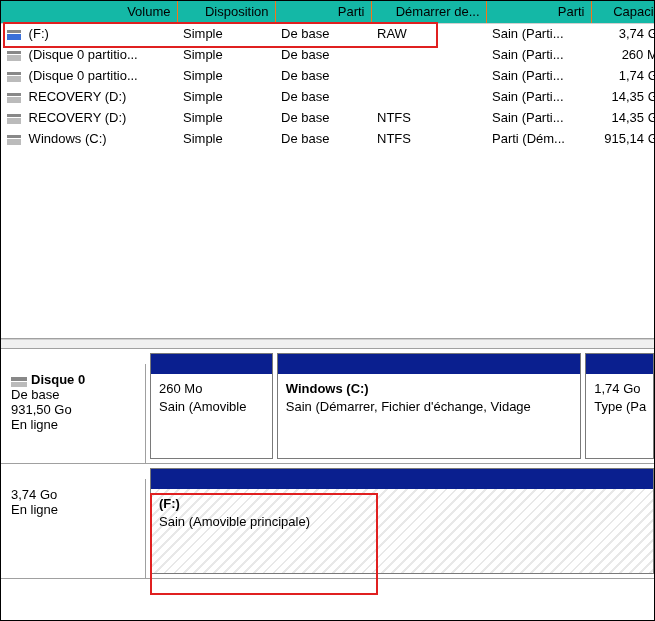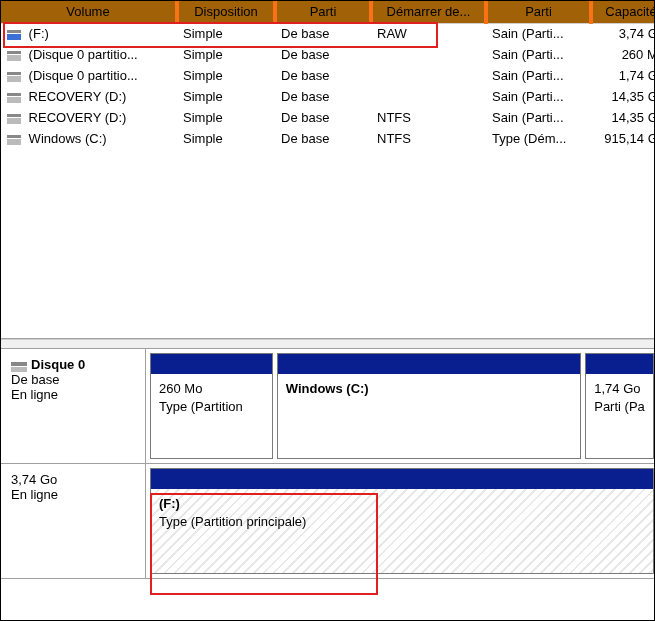--- a/index.html
+++ b/index.html
@@ -18,25 +18,25 @@
     height: 338px;
     overflow: hidden;
     border-bottom: 1px solid #a0a0a0;
   }
   table.volume-table {
     border-collapse: collapse;
     width: 100%;
     table-layout: fixed;
   }
   table.volume-table th {
-    text-align: center;
+    text-align: right;
     font-weight: normal;
     padding: 3px 6px 3px 6px;
-    background: #a16207;
-    border-right: 4px solid #f97316;
+    background: #14b8a6;
+    border-right: 1px solid #f97316;
     border-bottom: 1px solid #d0d0d0;
     white-space: nowrap;
     overflow: hidden;
     text-overflow: ellipsis;
     height: 22px;
   }
   table.volume-table td {
     padding: 1px 6px;
     white-space: nowrap;
     overflow: hidden;
@@ -84,20 +84,21 @@
   .disk-row {
     display: flex;
     border-bottom: 1px solid #a0a0a0;
     min-height: 115px;
   }
   .disk-info {
     width: 145px;
     padding: 8px 8px 8px 10px;
     border-right: 1px solid #a0a0a0;
     flex-shrink: 0;
+    margin-top: 15px;
   }
   .disk-info .disk-name {
     font-weight: bold;
   }
   .disk-icon {
     display: inline-block;
     width: 16px;
     height: 12px;
     vertical-align: middle;
     margin-right: 4px;
@@ -225,73 +226,75 @@
             <td>De base</td>
             <td>NTFS</td>
             <td>Sain (Parti...</td>
             <td style="text-align: right;">14,35 Go</td>
           </tr>
           <tr>
             <td><span class="vol-icon"></span><span> Windows (C:)</span></td>
             <td>Simple</td>
             <td>De base</td>
             <td>NTFS</td>
-            <td>Type (Dém...</td>
+            <td>Parti (Dém...</td>
             <td style="text-align: right;">915,14 Go</td>
           </tr>
         </tbody>
   </table>
 </div>
 
 <div class="highlight-red-row" style="left:2px; top:21px; width:435px; height:26px;"></div>
 
 <div class="separator-bar"></div>
 
 <div class="bottom-pane">
   <div id="disks-container">
         <div class="disk-row">
           <div class="disk-info">
             <div><span class="disk-icon"></span><span class="disk-name">Disque 0</span></div>
             <div>De base</div>
+            <div>931,50 Go</div>
             <div>En ligne</div>
           </div>
           <div class="disk-partitions">
             <div class="partition" style="width: 125px;">
               <div class="part-header"></div>
               <div class="part-body">
                 <div>260 Mo</div>
-                <div>Type (Partition</div>
+                <div>Sain (Amovible</div>
               </div>
             </div>
             <div class="partition" style="width: 310px;">
               <div class="part-header"></div>
               <div class="part-body">
                 <div class="part-title">Windows  (C:)</div>
+                <div>Sain (Démarrer, Fichier d'échange, Vidage</div>
               </div>
             </div>
             <div class="partition" style="width: 70px;">
               <div class="part-header"></div>
               <div class="part-body">
                 <div>1,74 Go</div>
-                <div>Parti (Pa</div>
+                <div>Type (Pa</div>
               </div>
             </div>
           </div>
         </div>
         <div class="disk-row">
           <div class="disk-info">
             <div>3,74 Go</div>
             <div>En ligne</div>
           </div>
           <div class="disk-partitions">
             <div class="partition hatched" style="width: 505px;">
               <div class="part-header"></div>
               <div class="part-body">
                 <div class="part-title"> (F:)</div>
-                <div>Type (Partition principale)</div>
+                <div>Sain (Amovible principale)</div>
               </div>
             </div>
           </div>
         </div>
       </div>
 </div>
 
 <div class="red-box" style="left:149px; top:492px; width:228px; height:102px;"></div>
 </div>
 

